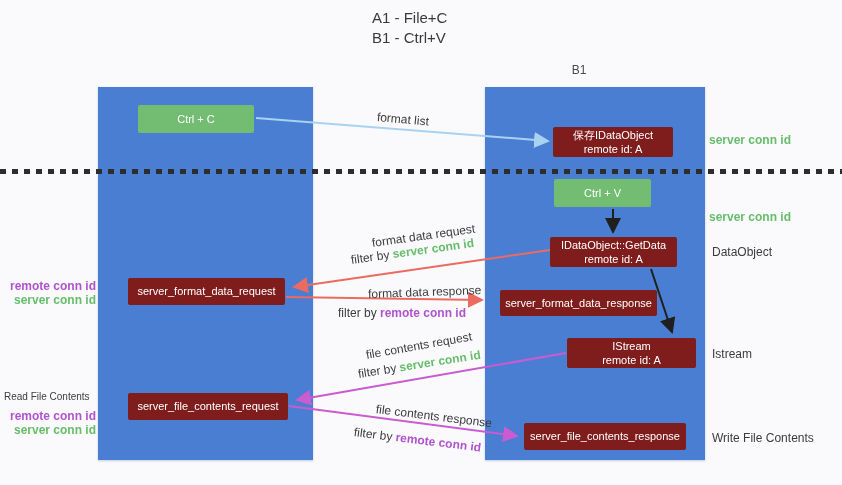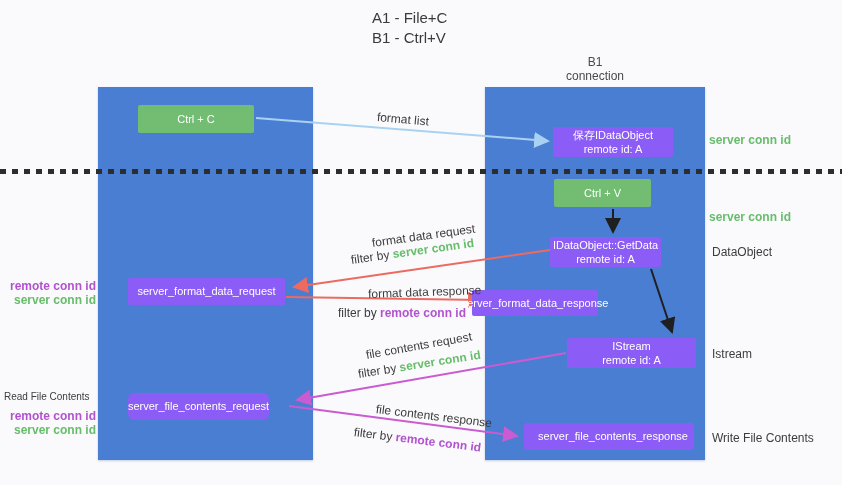--- a/index.html
+++ b/index.html
@@ -7,41 +7,41 @@
     position:relative; width:842px; height:485px;
     background:#fafafc;
     font-family:"Liberation Sans", sans-serif;
     overflow:hidden;
   }
   .col{position:absolute; top:87px; height:373px; background:#4a7ed3; box-shadow:0 1px 2px rgba(90,120,180,.35);}
   .col-left{left:98px;  width:215px;}
   .col-right{left:485px; width:220px;}
   .col-header{position:absolute; top:55px; text-align:center; font-size:12px; color:#4a4a4a; line-height:1.2;}
   .col-header.left{left:98px; width:215px;}
-  .col-header.right{left:485px; width:220px;}
+  .col-header.right{left:469px; width:220px;margin-top:8px;}
   .title{position:absolute; left:372px; top:8px; font-size:15px; color:#3a3a3a; line-height:1.35; white-space:nowrap;}
   .dotted-line{
     position:absolute; left:0; top:169px; width:842px; height:5px;
     background:repeating-linear-gradient(to right,#2d2d2d 0 6px,transparent 6px 12px);
   }
   .box{
     position:absolute; display:flex; flex-direction:column; align-items:center; justify-content:center;
     color:#fff; text-align:center; border-radius:2px; font-size:11px; line-height:1.3; white-space:nowrap;
   }
   .green{background:#72bd72;}
-  .orange{background:#8b5cf6;}
+  .orange{background:#7f1d1d;}
   .box-ctrl-c{left:138px; top:105px; width:116px; height:28px;}
   .box-save{left:553px; top:127px; width:120px; height:30px;}
   .box-ctrl-v{left:554px; top:179px; width:97px; height:28px;}
-  .box-getdata{left:550px; top:237px; width:111px; height:30px;}
+  .box-getdata{left:550px; top:237px; width:127px; height:30px;}
   .box-format-req{left:128px; top:278px; width:157px; height:27px;}
-  .box-format-resp{left:472px; top:290px; width:126px; height:26px;}
+  .box-format-resp{left:500px; top:290px; width:157px; height:26px;}
   .box-istream{left:567px; top:338px; width:129px; height:30px;}
-  .box-file-req{left:128px; top:393px; width:141px; height:27px;border-radius:6px;}
-  .box-file-resp{left:524px; top:423px; width:162px; height:27px;padding-left:8px;}
+  .box-file-req{left:128px; top:393px; width:160px; height:27px;}
+  .box-file-resp{left:524px; top:423px; width:162px; height:27px;}
   .lbl{position:absolute; font-size:12px; color:#3c3c3c; white-space:nowrap;}
   .rot{transform-origin:left center;}
   .green-t{color:#67bd6b; font-weight:bold;}
   .purple-t{color:#b153cf; font-weight:bold;}
   .side-stack{position:absolute; left:0; width:96px; text-align:right; font-size:12px; line-height:1.18;}
   .arrows{position:absolute; left:0; top:0; width:842px; height:485px; pointer-events:none;}
 </style>
 </head>
 <body>
 
@@ -49,21 +49,20 @@
 
   <div class="title">
     <div>A1 - File+C</div>
     <div>B1 - Ctrl+V</div>
   </div>
 
   <div class="col-header left">
   </div>
   <div class="col-header right">
     <div>B1</div>
-    <div>connection</div>
   </div>
 
   <div class="col col-left"></div>
   <div class="col col-right"></div>
 
   <div class="dotted-line"></div>
 
   <svg class="arrows" viewBox="0 0 842 485" xmlns="http://www.w3.org/2000/svg">
     <defs>
       <marker id="mb" markerWidth="9" markerHeight="8" refX="7" refY="4" orient="auto">

